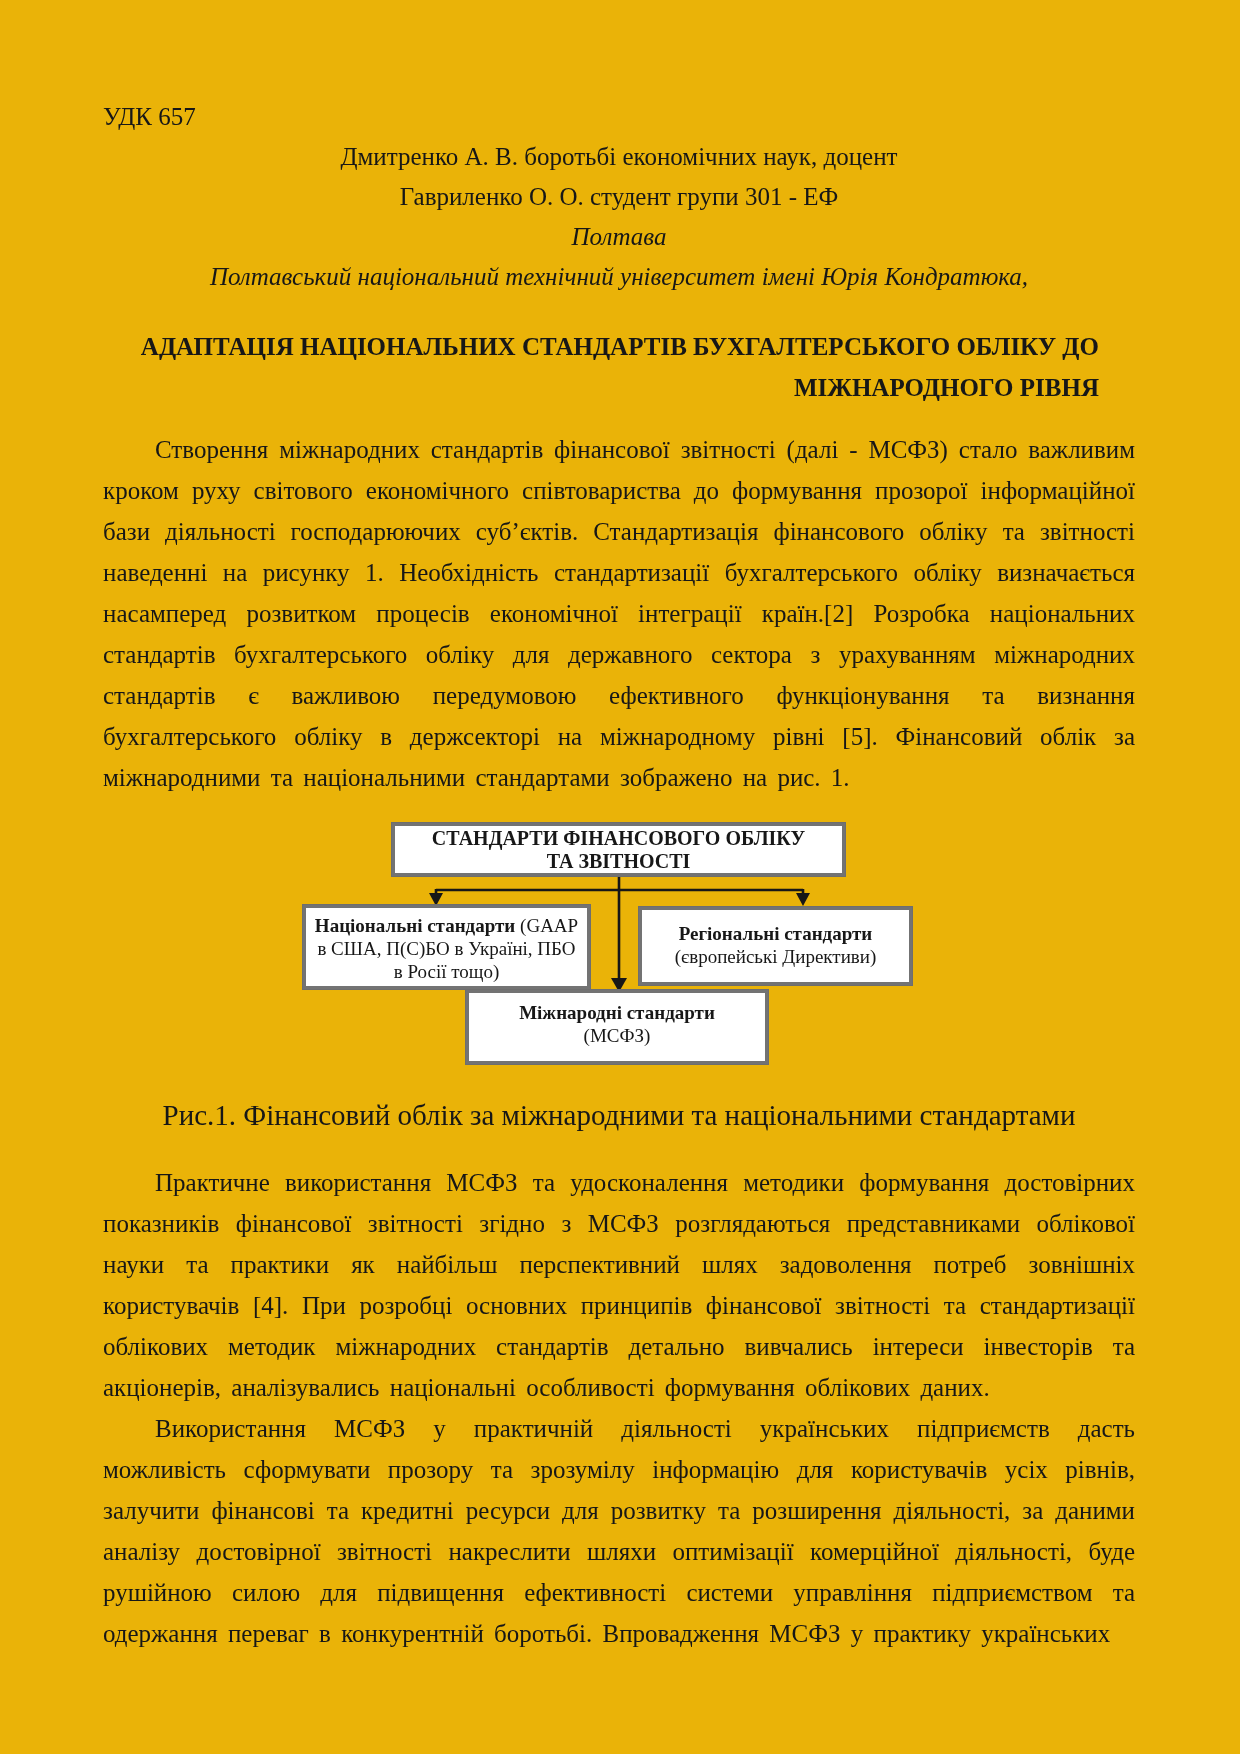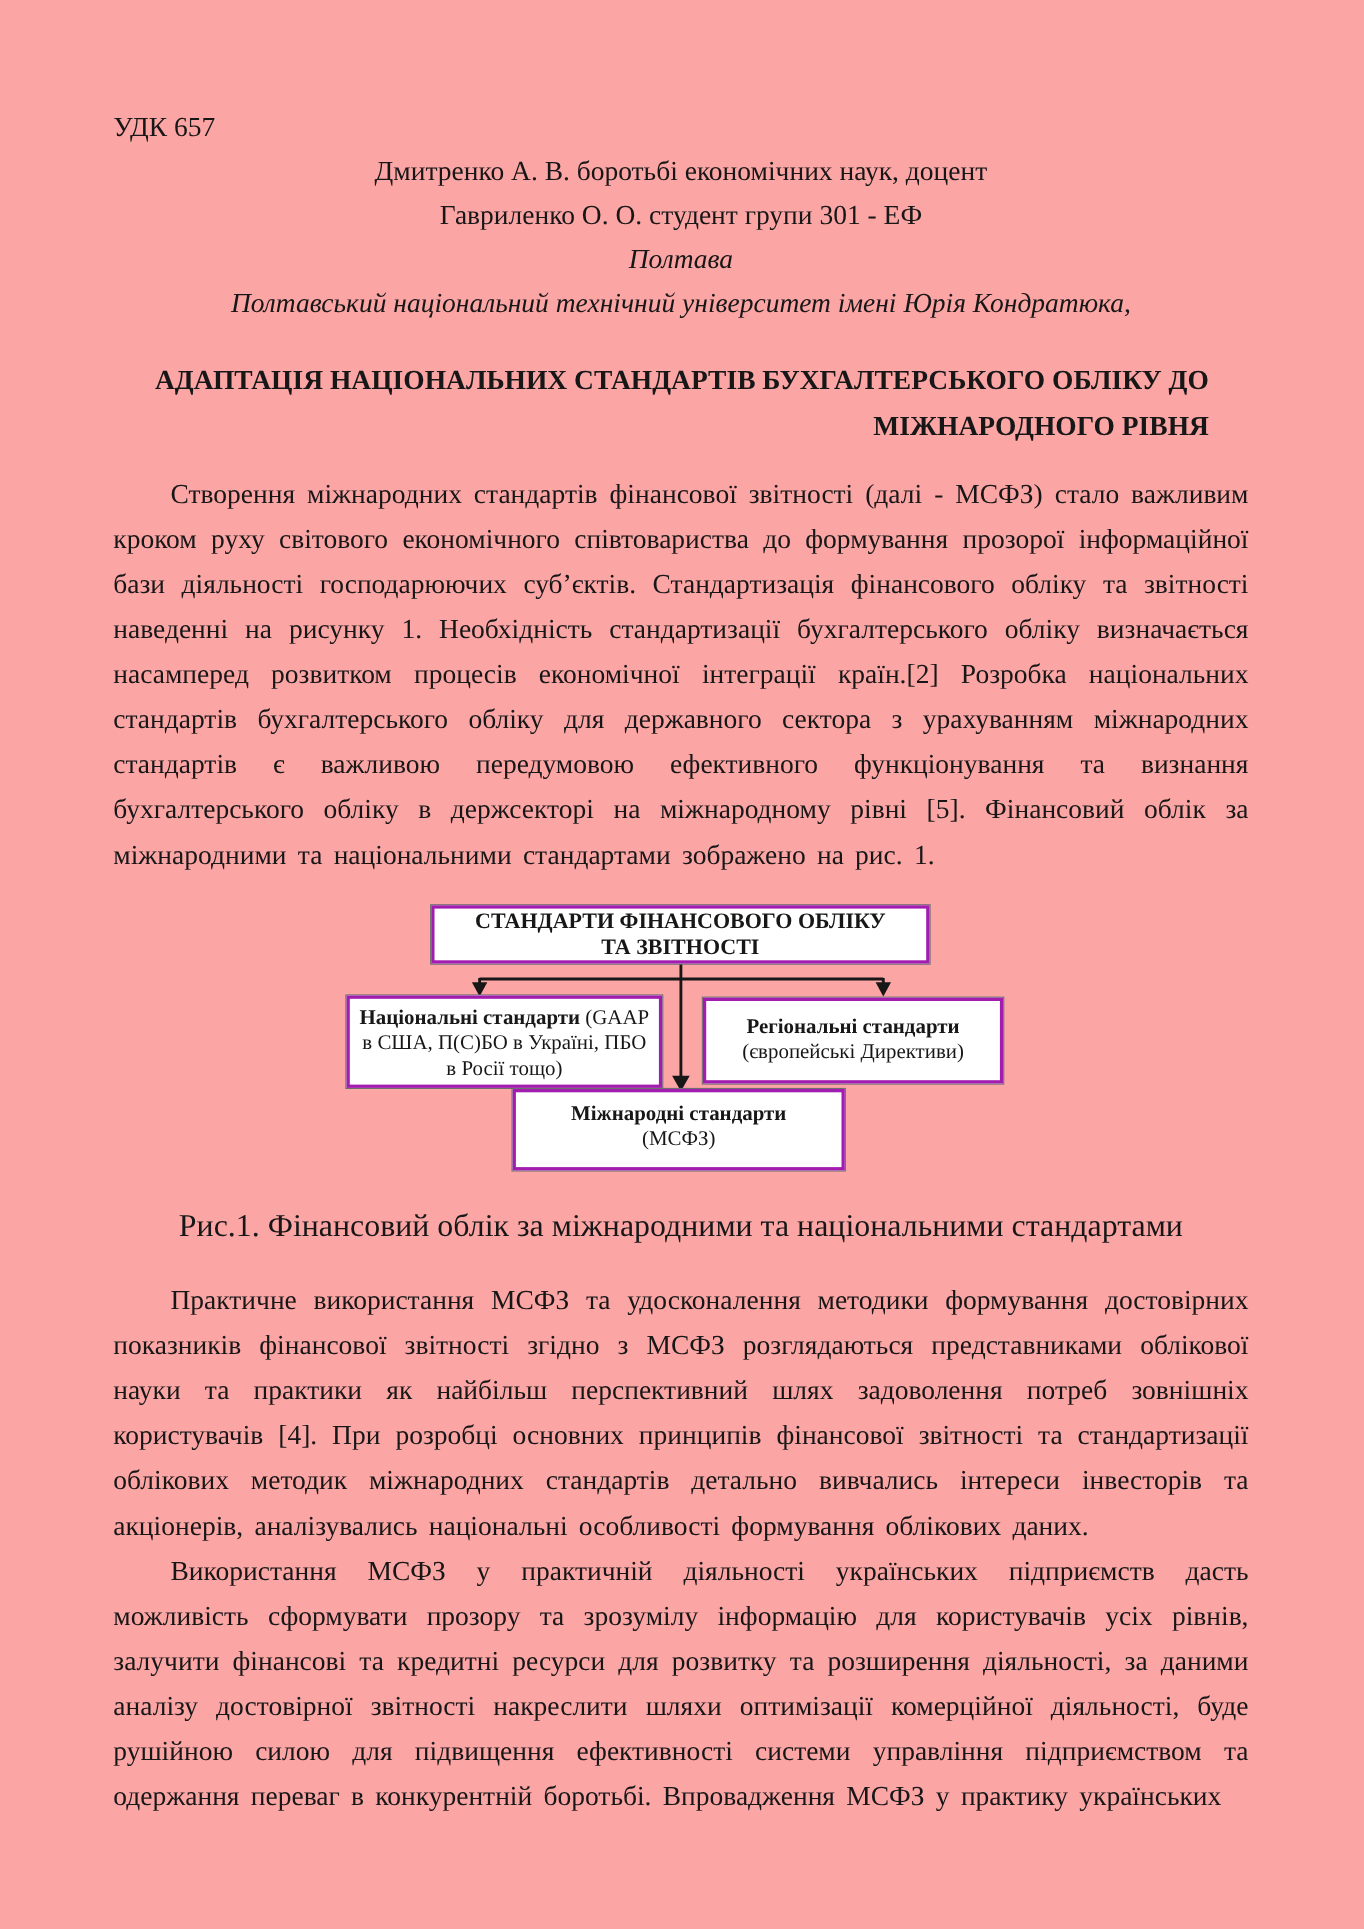--- a/index.html
+++ b/index.html
@@ -1,18 +1,18 @@
 <!DOCTYPE html>
 <html lang="uk"><head>
 <meta charset="utf-8">
 <style>
   html, body { margin: 0; padding: 0; background: #e8e8e8; }
   .page {
     width: 1240px; height: 1754px;
-    background: #fca5a5;
+    background: #eab308;
     position: relative;
     margin: 0 auto;
     font-family: "Liberation Serif", serif;
     color: #171717;
     overflow: hidden;
   }
   .content {
     position: absolute;
     left: 103px; top: 96px;
     width: 1032px;
@@ -47,34 +47,34 @@
     margin: 25px 0 0 0;
   }
   .connectors {
     position: absolute; left: 0; top: 0;
     width: 1032px; height: 242px;
   }
   .dbox {
     position: absolute;
     box-sizing: border-box;
     background: #ffffff;
-    border: 3px solid #a21caf;
+    border: 3px solid #737373;
     box-shadow: 0 0 0 1px #6e6e6e;
     text-align: center;
     font-size: 19px; line-height: 23px;
   }
   .dbox .b { font-weight: bold; }
   .dbox .block { display: block; }
   .box-top {
     left: 289px; top: 0; width: 453px; height: 53px;
     display: flex; align-items: center; justify-content: center;
     font-weight: bold; font-size: 20px; line-height: 23px;
     padding: 0 30px;
   }
-  .box-left  { left: 212px; top: 82px;  width: 287px; height: 84px; padding: 6px 8px 0 8px; }
+  .box-left  { left: 200px; top: 82px;  width: 287px; height: 84px; padding: 6px 8px 0 8px; }
   .box-right { left: 536px; top: 84px;  width: 273px; height: 78px; padding: 12px 6px 0 6px; }
   .box-bottom{ left: 363px; top: 167px; width: 302px; height: 74px; padding: 8px 6px 0 6px; }
   .caption {
     font-size: 29px; line-height: 41px;
     text-align: center;
     margin: 30px 0 26px 0;
   }
 </style>
 </head>
 <body>

